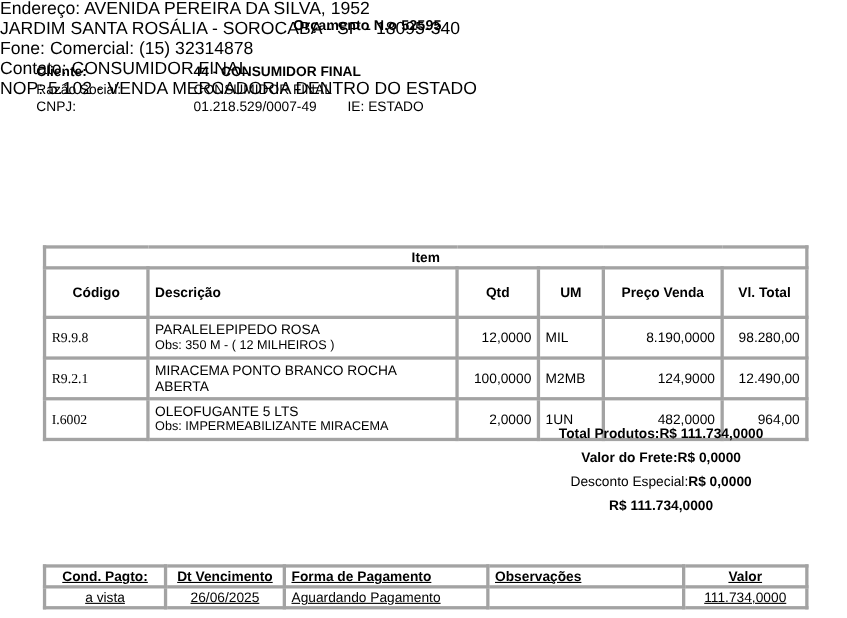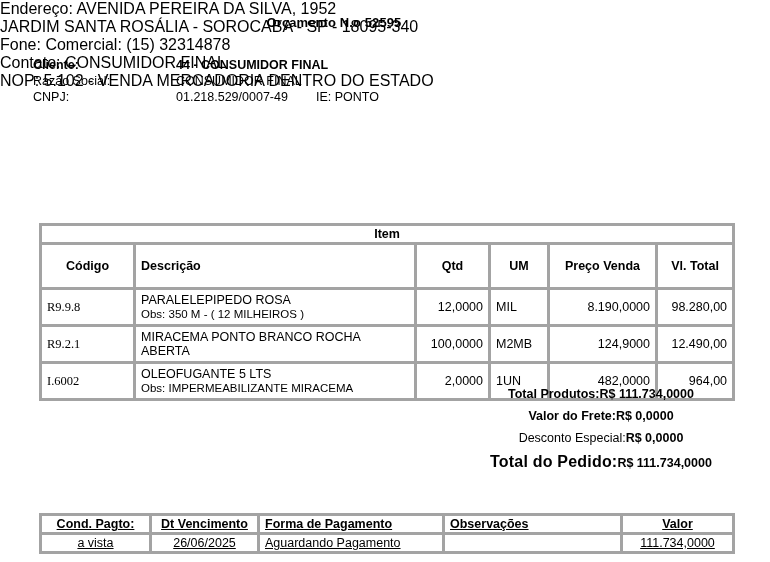--- a/index.html
+++ b/index.html
@@ -181,21 +181,21 @@
     <span class="val">44 - CONSUMIDOR FINAL</span>
   </div>
 
   <div class="row">
     <span class="lbl">Razão Social:</span>
     <span class="val">CONSUMIDOR FINAL</span>
   </div>
 
   <div class="row">
     <span class="lbl">CNPJ:</span>
-    <span class="val"><span>01.218.529/0007-49</span><span class="ie-gap"></span><span>IE:</span>&nbsp;<span>PONTO</span></span>
+    <span class="val"><span>01.218.529/0007-49</span><span class="ie-gap"></span><span>IE:</span>&nbsp;<span>ESTADO</span></span>
     </div>
   </div>
 
   <div class="row">
     <span class="lbl">Endereço:</span>
     <span class="val">AVENIDA PEREIRA DA SILVA, 1952</span>
   </div>
 
   <div class="row">
     <span class="lbl"></span>
@@ -285,21 +285,20 @@
   </div>
   <div class="t-row">
     <span class="t-lbl">Valor do Frete:</span>
     <span class="t-val">R$ 0,0000</span>
   </div>
   <div class="t-row plain">
     <span class="t-lbl">Desconto Especial:</span>
     <span class="t-val">R$ 0,0000</span>
   </div>
   <div class="t-row grand">
-    <span class="t-lbl">Total do Pedido:</span>
     <span class="t-val">R$ 111.734,0000</span>
   </div>
 </div>
 
 <table id="pay-table" class="doc-table">
   <colgroup>
     <col class="p-cond">
       <col class="p-venc">
       <col class="p-forma">
     <col class="p-obs">

